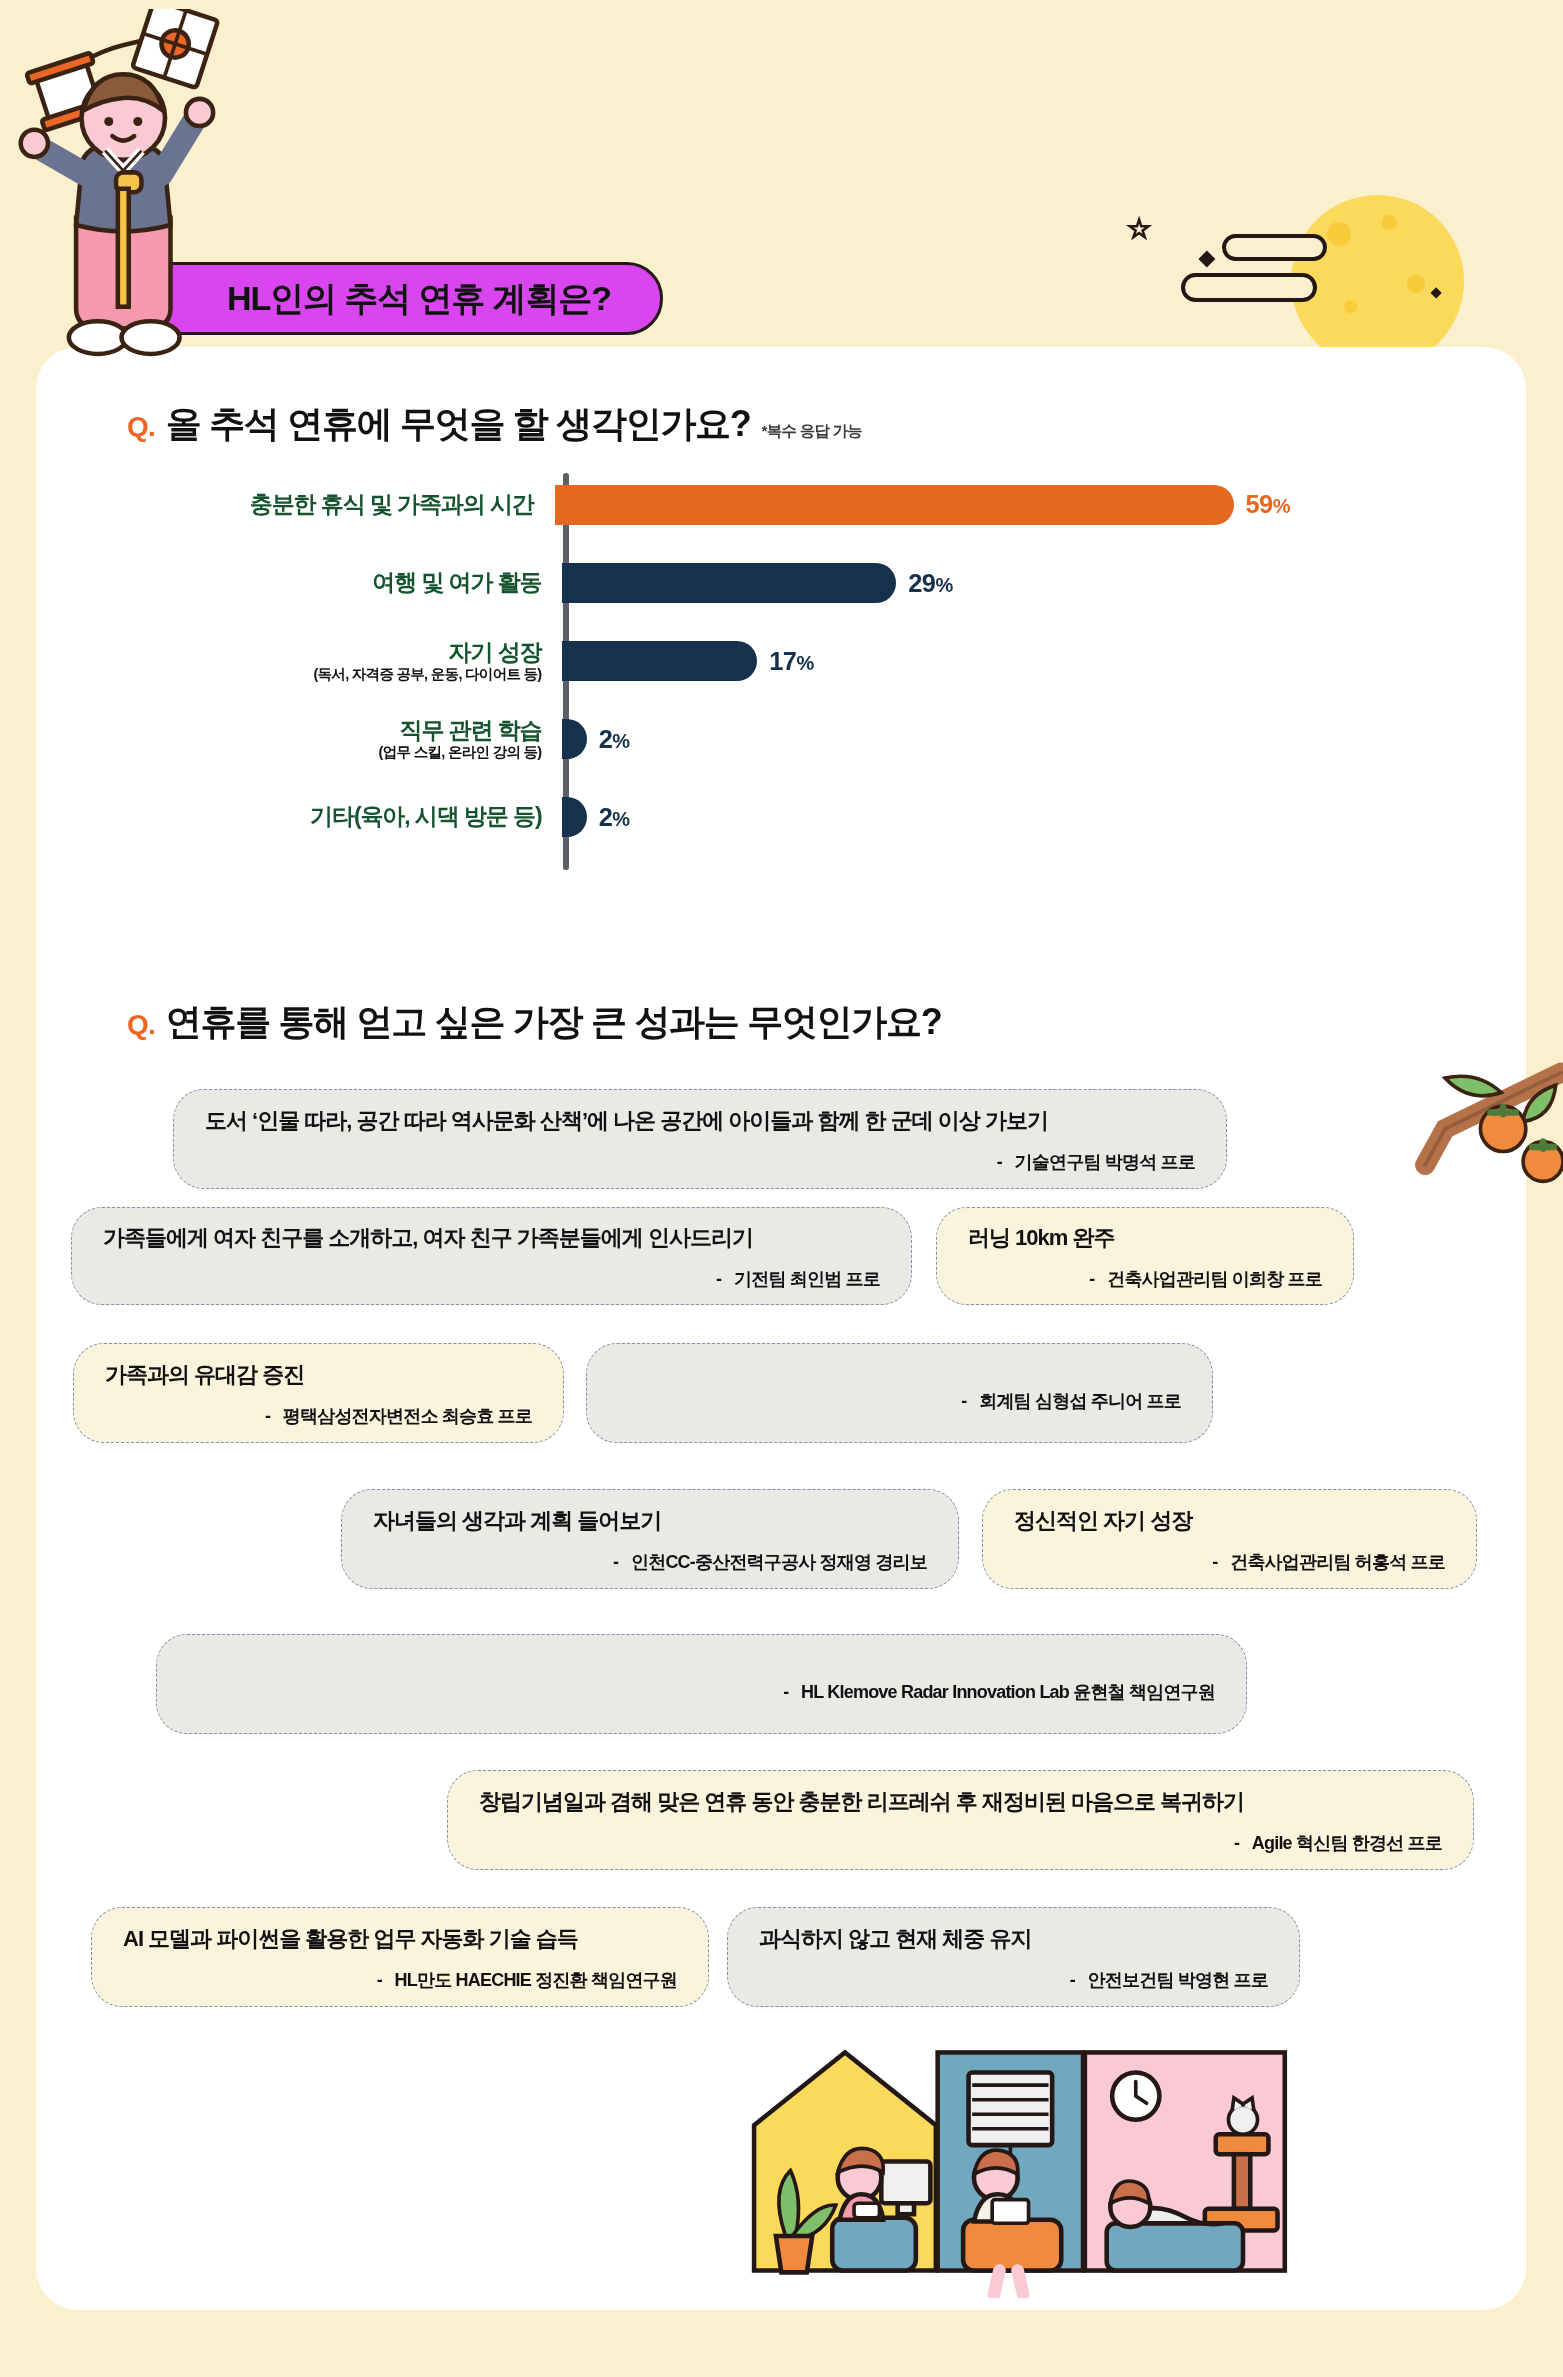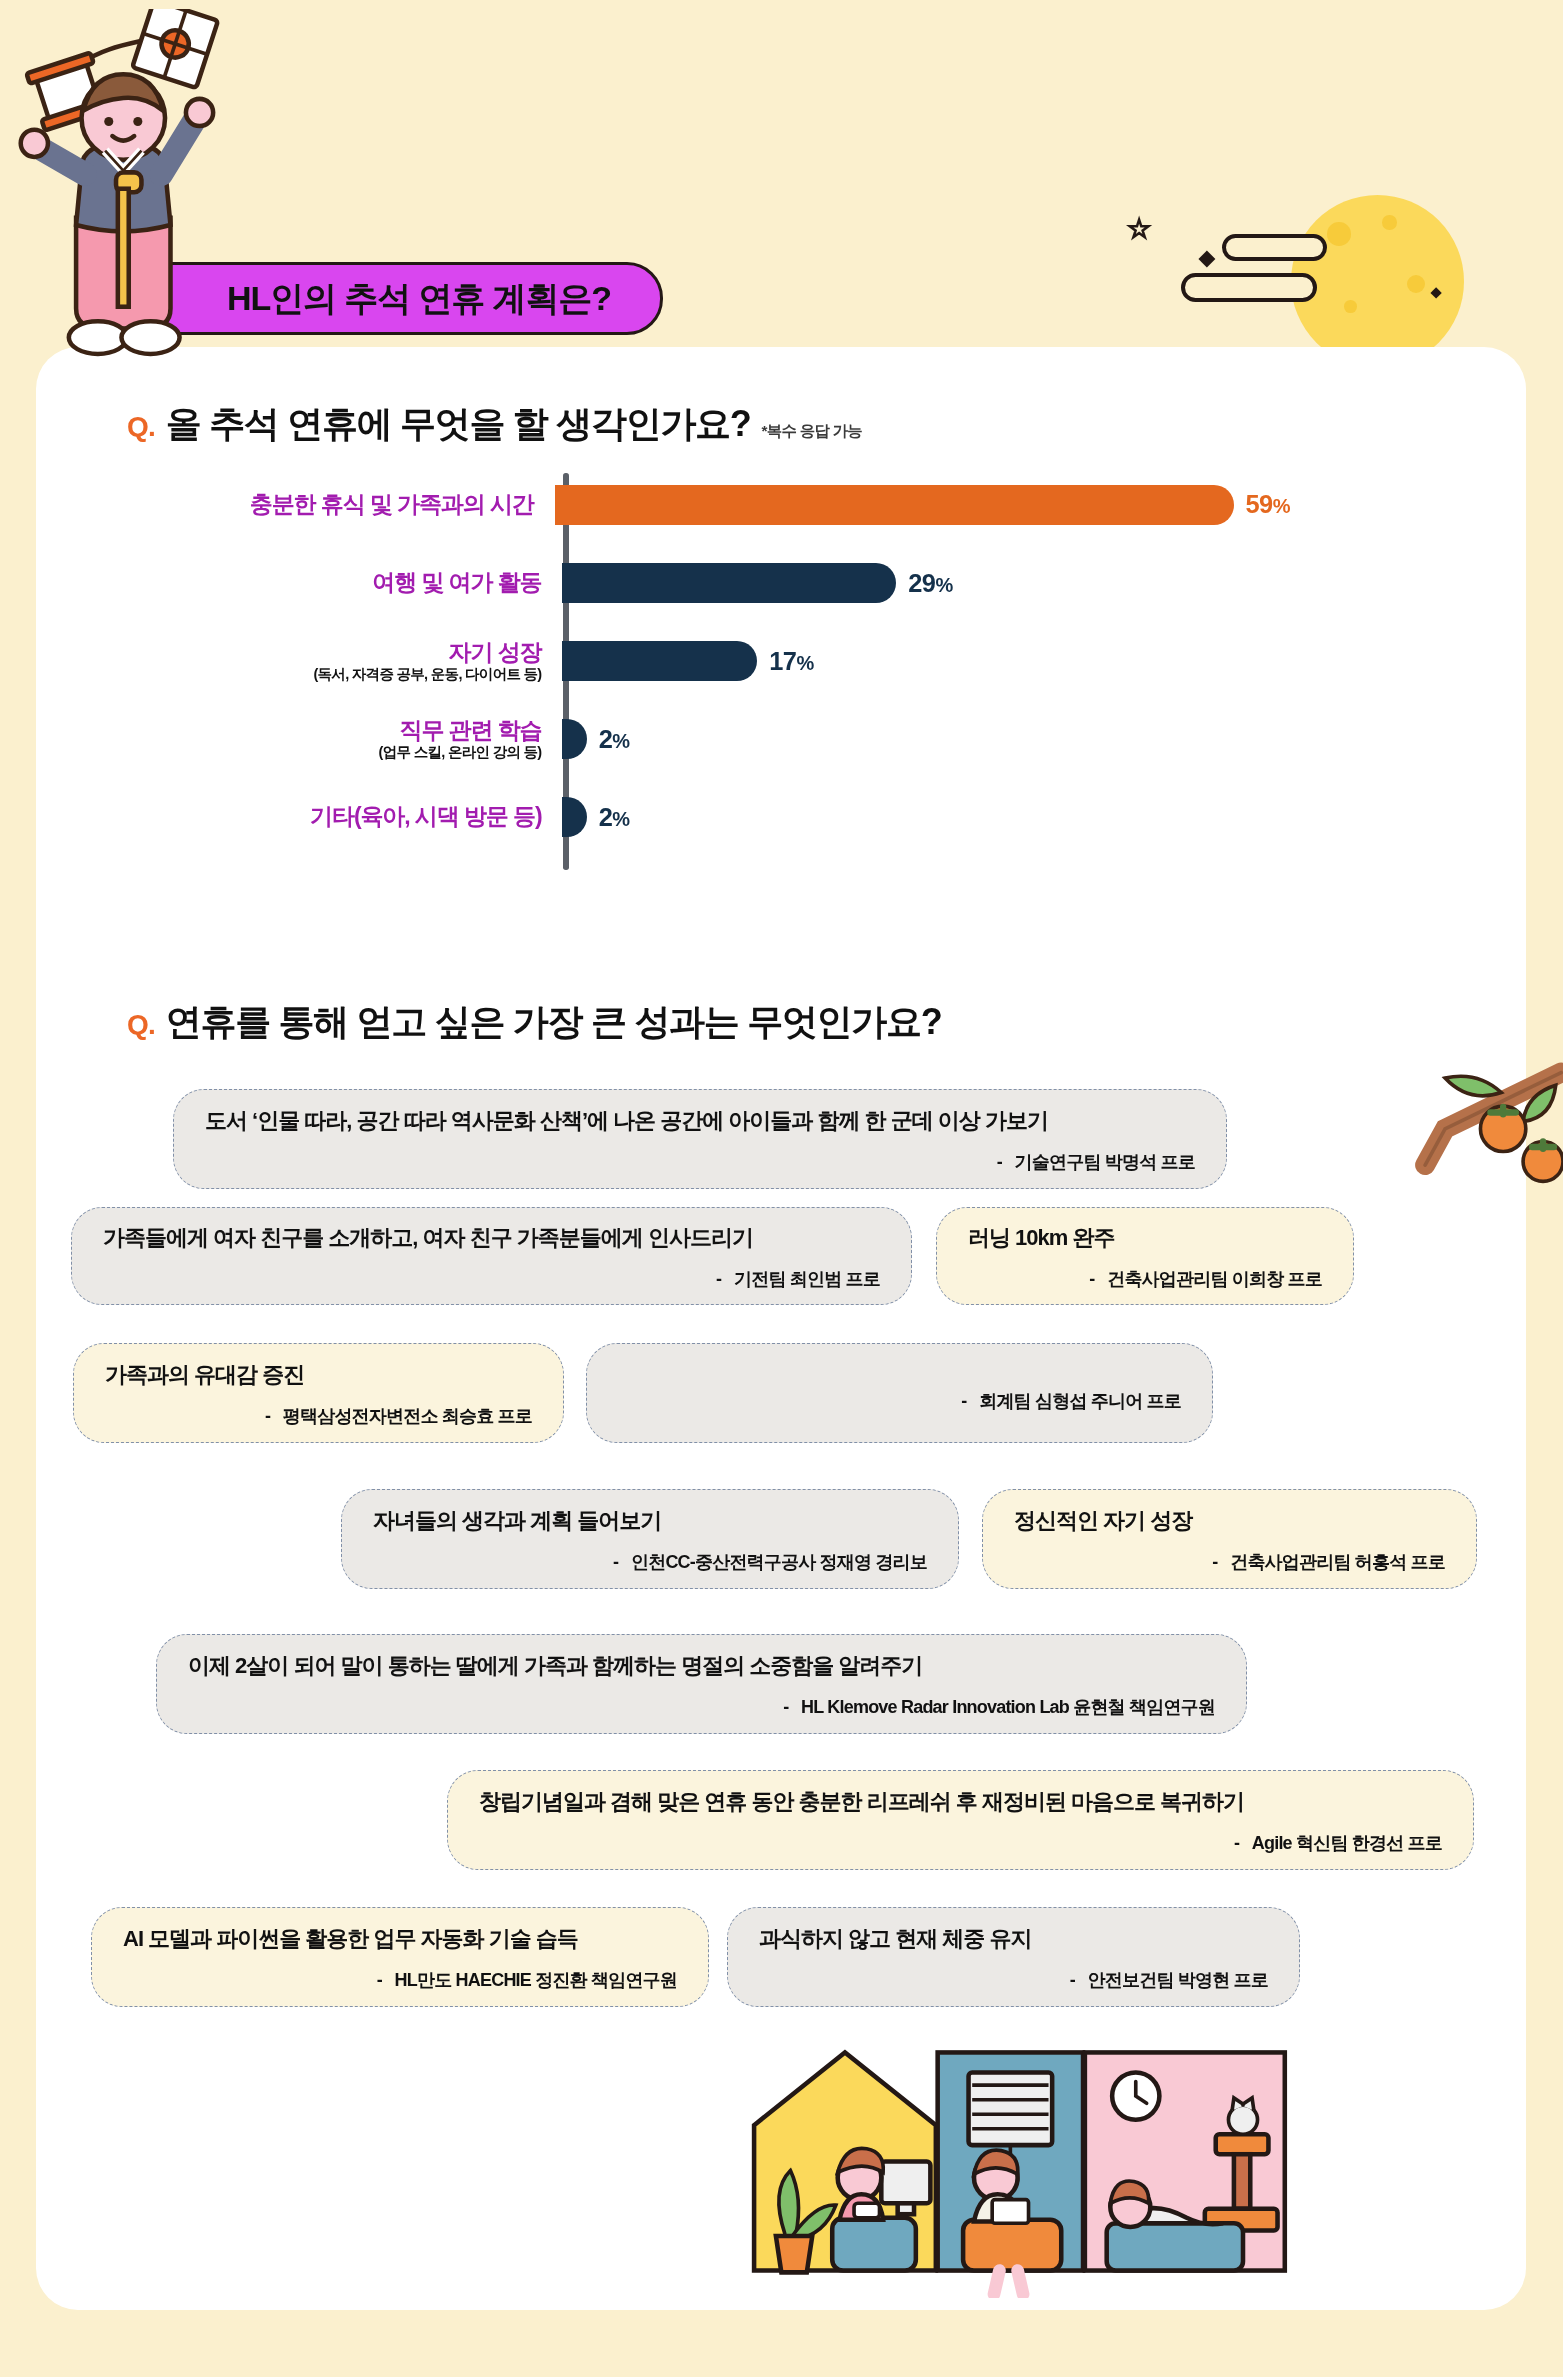--- a/index.html
+++ b/index.html
@@ -135,21 +135,21 @@
   .bar-label {
     width: 447px;
     text-align: right;
     padding-right: 14.5px;
     line-height: 1.02;
   }
   .bar-label .l1 {
     display: block;
     font-size: 23px;
     font-weight: bold;
-    color: #a21caf;
+    color: #14532d;
     letter-spacing: -1.1px;
   }
   .bar-label .l2 {
     display: block;
     font-size: 14.5px;
     font-weight: bold;
     color: #111111;
     letter-spacing: -0.7px;
     margin-top: 2.7px;
   }
@@ -392,21 +392,20 @@
     <div class="answer">자녀들의 생각과 계획 들어보기</div>
     <div class="author"><span class="dash">-</span><span>인천CC-중산전력구공사 정재영 경리보</span></div>
   </div>
 
   <div class="card cream" style="left:982px; top:1489px; width:495px; height:100px;">
     <div class="answer">정신적인 자기 성장</div>
     <div class="author"><span class="dash">-</span><span>건축사업관리팀 허홍석 프로</span></div>
   </div>
 
   <div class="card gray" style="left:156px; top:1634px; width:1091px; height:100px;">
-    <div class="answer">이제 2살이 되어 말이 통하는 딸에게 가족과 함께하는 명절의 소중함을 알려주기</div>
     <div class="author"><span class="dash">-</span><span>HL Klemove Radar Innovation Lab 윤현철 책임연구원</span></div>
   </div>
 
   <div class="card cream" style="left:447px; top:1770px; width:1027px; height:100px;">
     <div class="answer">창립기념일과 겸해 맞은 연휴 동안 충분한 리프레쉬 후 재정비된 마음으로 복귀하기</div>
     <div class="author"><span class="dash">-</span><span>Agile 혁신팀 한경선 프로</span></div>
   </div>
 
   <div class="card cream" style="left:91px; top:1907px; width:618px; height:100px;">
     <div class="answer">AI 모델과 파이썬을 활용한 업무 자동화 기술 습득</div>

